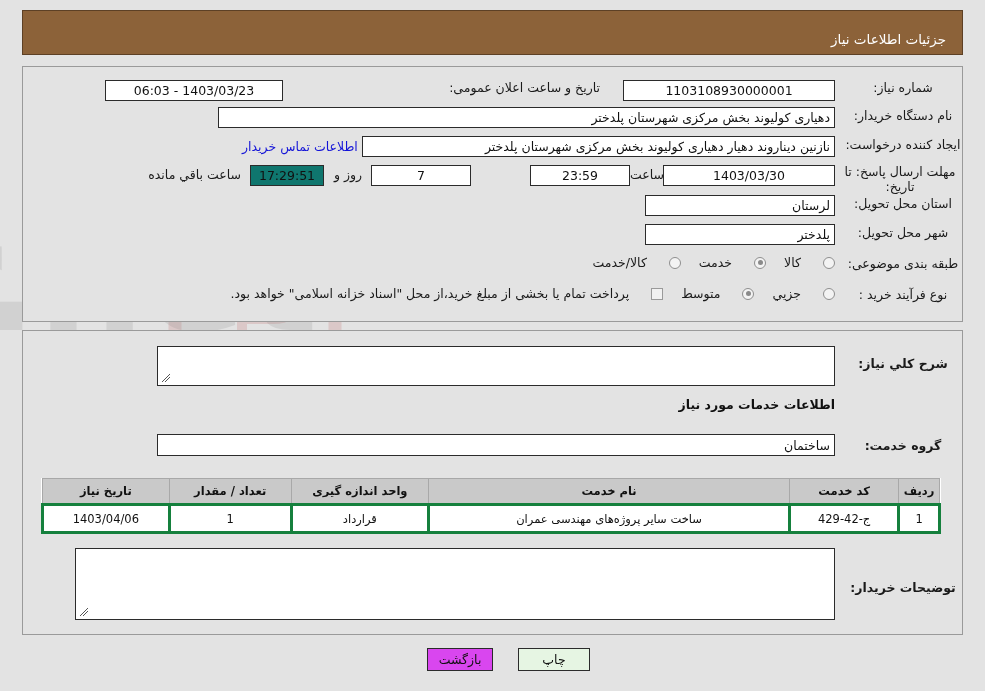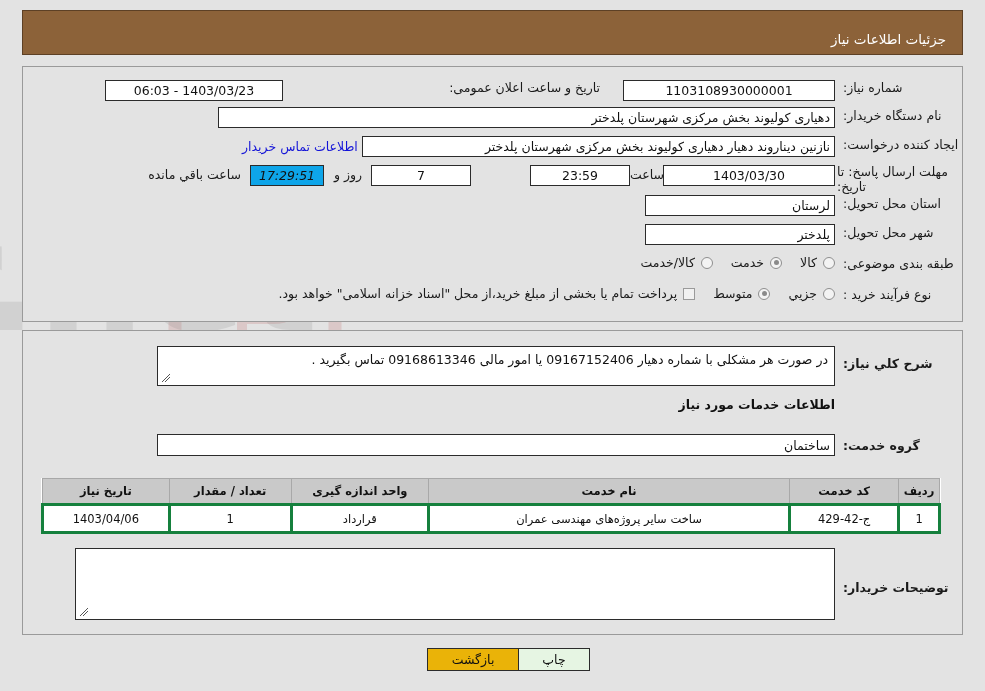--- a/index.html
+++ b/index.html
@@ -64,21 +64,21 @@
   
   .row {
     position: absolute;
     display: flex;
     align-items: center;
     white-space: nowrap;
   }
   .lbl {
     font-size: 12.5px;
     color: #1a1a1a;
-    text-align: left;
+    text-align: center;
   }
   .lbl2 {
     font-size: 12.5px;
     color: #1a1a1a;
     padding: 0 5px;
   }
 
   .fld {
     background: #ffffff;
     border: 1px solid #2b2b2b;
@@ -86,21 +86,21 @@
     height: 21px;
     font-size: 12.5px;
     color: #111;
     display: flex;
     align-items: center;
     padding: 0 4px;
     overflow: hidden;
   }
   .fld.center { justify-content: center; }
   .fld.rightal { justify-content: flex-start; }
-  .fld.cream { background: #0ea5e9; font-style: italic; }
+  .fld.cream { background: #0f766e; }
 
   .linkish {
     color: #1414d8;
     font-size: 12.5px;
     cursor: pointer;
     white-space: nowrap;
   }
 
   
   .radio {
@@ -122,21 +122,21 @@
     background: #8a8a8a;
   }
   .checkbox {
     width: 12px; height: 12px;
     border: 1px solid #9a9a9a;
     background: #f1f1f1;
     box-sizing: border-box;
     display: inline-block;
     vertical-align: middle;
   }
-  .opt { display: flex; align-items: center; gap: 6px; margin-left: 18px; justify-content: flex-end; }
+  .opt { display: flex; align-items: center; gap: 22px; margin-left: 18px; justify-content: flex-end; }
   .opt .ot { font-size: 12.5px; color: #1a1a1a; }
 
   
   .ta {
     background: #ffffff;
     border: 1px solid #2b2b2b;
     box-sizing: border-box;
     position: relative;
     font-size: 12.5px;
     color: #111;
@@ -193,21 +193,21 @@
     box-sizing: border-box;
     font-size: 12.5px;
     color: #111;
     display: flex;
     align-items: center;
     justify-content: center;
     cursor: pointer;
     z-index: 12;
   }
   #btn-print  { background: #e6f5e3; left: 518px; top: 648px; width: 72px; }
-  #btn-back   { background: #eab308; left: 427px; top: 648px; width: 92px; }
+  #btn-back   { background: #d946ef; left: 427px; top: 648px; width: 66px; }
 
   .lbl-bold { font-weight: bold; }
 </style>
 </head>
 <body>
 
 <div id="page">
 
   <svg class="watermark" viewBox="0 0 985 691" xmlns="http://www.w3.org/2000/svg">
     <g opacity="0.20">
@@ -303,21 +303,20 @@
       <span class="ot">پرداخت تمام یا بخشی از مبلغ خرید،از محل "اسناد خزانه اسلامی" خواهد بود.</span>
     </span>
   </div>
 
   <div class="panel" id="panel-bottom"></div>
 
   <div class="row" style="right:22px; top:356px; z-index:11;">
     <span class="lbl lbl-bold" style="width:120px;">شرح کلي نیاز:</span>
   </div>
   <div class="ta" style="position:absolute; right:150px; top:346px; width:678px; height:40px; z-index:11;">
-    <span>در صورت هر مشکلی  با شماره دهیار 09167152406 یا امور مالی    09168613346 تماس بگیرید .</span>
     <svg class="grip" viewBox="0 0 10 10">
       <line x1="1" y1="9" x2="9" y2="1" stroke="#555" stroke-width="1"></line>
       <line x1="4" y1="9" x2="9" y2="4" stroke="#555" stroke-width="1"></line>
     </svg>
   </div>
 
   <div class="section-h" style="right:150px; top:397px; z-index:11;">اطلاعات خدمات مورد نیاز</div>
 
   <div class="row" style="right:22px; top:438px; z-index:11;">
     <span class="lbl lbl-bold" style="width:120px;">گروه خدمت:</span>

